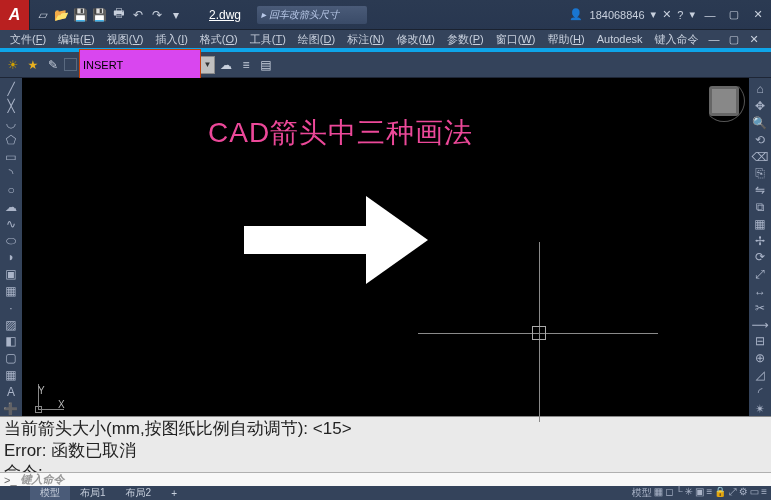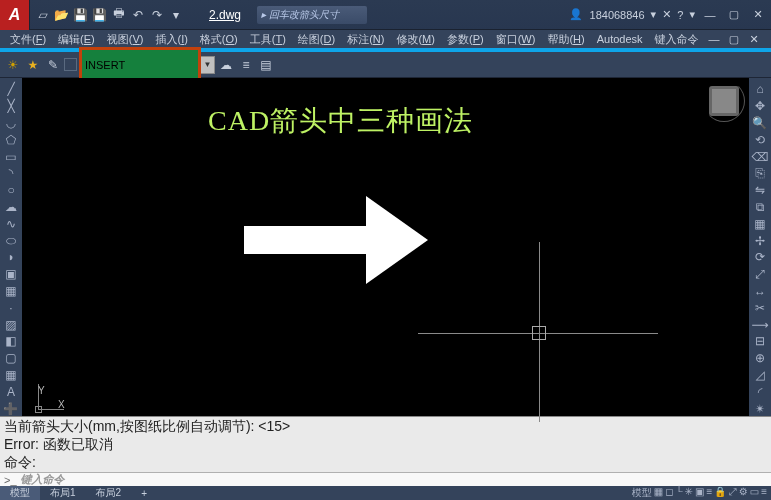--- a/index.html
+++ b/index.html
@@ -53,21 +53,21 @@
 
   
   .toolbar {
     height: 26px; background: #34435b;
     display:flex; align-items:center; padding:0 4px; gap:2px;
     border-bottom:1px solid #1e2636;
   }
   .toolbar .tb { width:18px; height:18px; display:flex;align-items:center;justify-content:center; font-size:12px; cursor:pointer; }
   .insert-combo { display:flex; align-items:center; }
   .insert-combo input {
-    width:122px; height:18px; background:#15803d; border:3px solid #c2410c;
+    width:122px; height:18px; background:#d946ef; border:1px solid #c2410c;
     font-size:11px; padding:15px 3px; color:#000;
   }
   .insert-combo .dd { width:14px; height:18px; background:#c0c0c0; border:1px solid #8a8a8a; border-left:none; display:flex;align-items:center;justify-content:center; font-size:8px; color:#333; cursor:pointer; }
   .chk { width:13px; height:13px; border:1px solid #5a6a80; display:inline-block; }
 
   
   .workspace {
     display:flex;
     height: calc(500px - 30px - 22px - 26px - 56px - 14px - 14px);
   }
@@ -79,22 +79,22 @@
   .rightpanel {
     width: 22px; background:#34435b;
     display:flex; flex-direction:column; align-items:center; padding-top:4px; gap:2px;
   }
   .rightpanel .tool { width:18px; height:16px; display:flex;align-items:center;justify-content:center; color:#aab4c8; font-size:12px; cursor:pointer; }
   .drawing-wrap { flex:1; background:#000; position:relative; }
   .drawing { position:absolute; inset:0; background:#000; }
 
   
   .heading {
-    position:absolute; top:24px; left:186px;
-    color:#bef264; font-size:28px; font-family:Liberation Serif, serif; font-weight:normal;
+    position:absolute; top:36px; left:186px;
+    color:#ec4899; font-size:28px; font-family:Liberation Sans, sans-serif; font-weight:normal;
     letter-spacing:1px;
   }
   
   .arrow {
     position:absolute; top:118px; left:222px;
     display:flex; align-items:center;
   }
   .arrow-shaft { width:122px; height:28px; background:#fff; }
   .arrow-head {
     width:0; height:0; border-left:62px solid #fff; border-top:44px solid transparent; border-bottom:44px solid transparent;
@@ -112,33 +112,33 @@
   .ucs-lines { position:absolute; bottom:0px; left:10px; width:26px; height:26px; border-left:1px solid #888; border-bottom:1px solid #888; }
   .ucs-box { position:absolute; bottom:-3px; left:7px; width:7px;height:7px; border:1px solid #888; }
 
   
   .viewcube { position:absolute; top:8px; right:10px; width:30px; height:30px; background:#888; border:3px solid #666; border-radius:3px; }
   .viewcube-ring { position:absolute; top:2px; right:4px; width:42px; height:42px; border:1px solid #555; border-radius:50%; border-top-color:transparent; border-left-color:transparent; }
 
   
   .cmd-window {
     height:56px; background:#eaeaea; border-top:1px solid #888;
-    padding:1px 4px; font-size:14px; color:#222;  line-height:1.28;
+    padding:1px 4px; font-size:17px; color:#222;  line-height:1.28;
     overflow:hidden;
   }
   .cmd-input-row {
     height:14px; background:#f8f8f8; border-top:1px solid #b0b0b0;
     display:flex; align-items:center; padding:0 4px; font-size:11px; color:#333;
   }
   .cmd-input-row .prompt { color:#666; margin-right:4px; }
   .cmd-input-row .hint { color:#999; font-style:italic;font-weight:bold; }
 
   
   .statusbar {
-    height:14px; background:#34435b; display:flex; align-items:center; font-size:10px;
+    height:14px; background:#34435b; display:flex; align-items:center; font-size:10px;padding-left:30px;
   }
   .tab { padding:0 10px; height:14px; display:flex; align-items:center; cursor:pointer; }
   .tab.active { background:#4a5b78; }
   .statusbar .icons { margin-left:auto; display:flex; gap:2px; padding-right:4px; color:#aab4c8; }
   .statusbar .icons span { cursor:pointer; }
   .warn { color:#d0a000; }
   .star { color:#e8b020; }
 </style>
 </head>
 <body>

